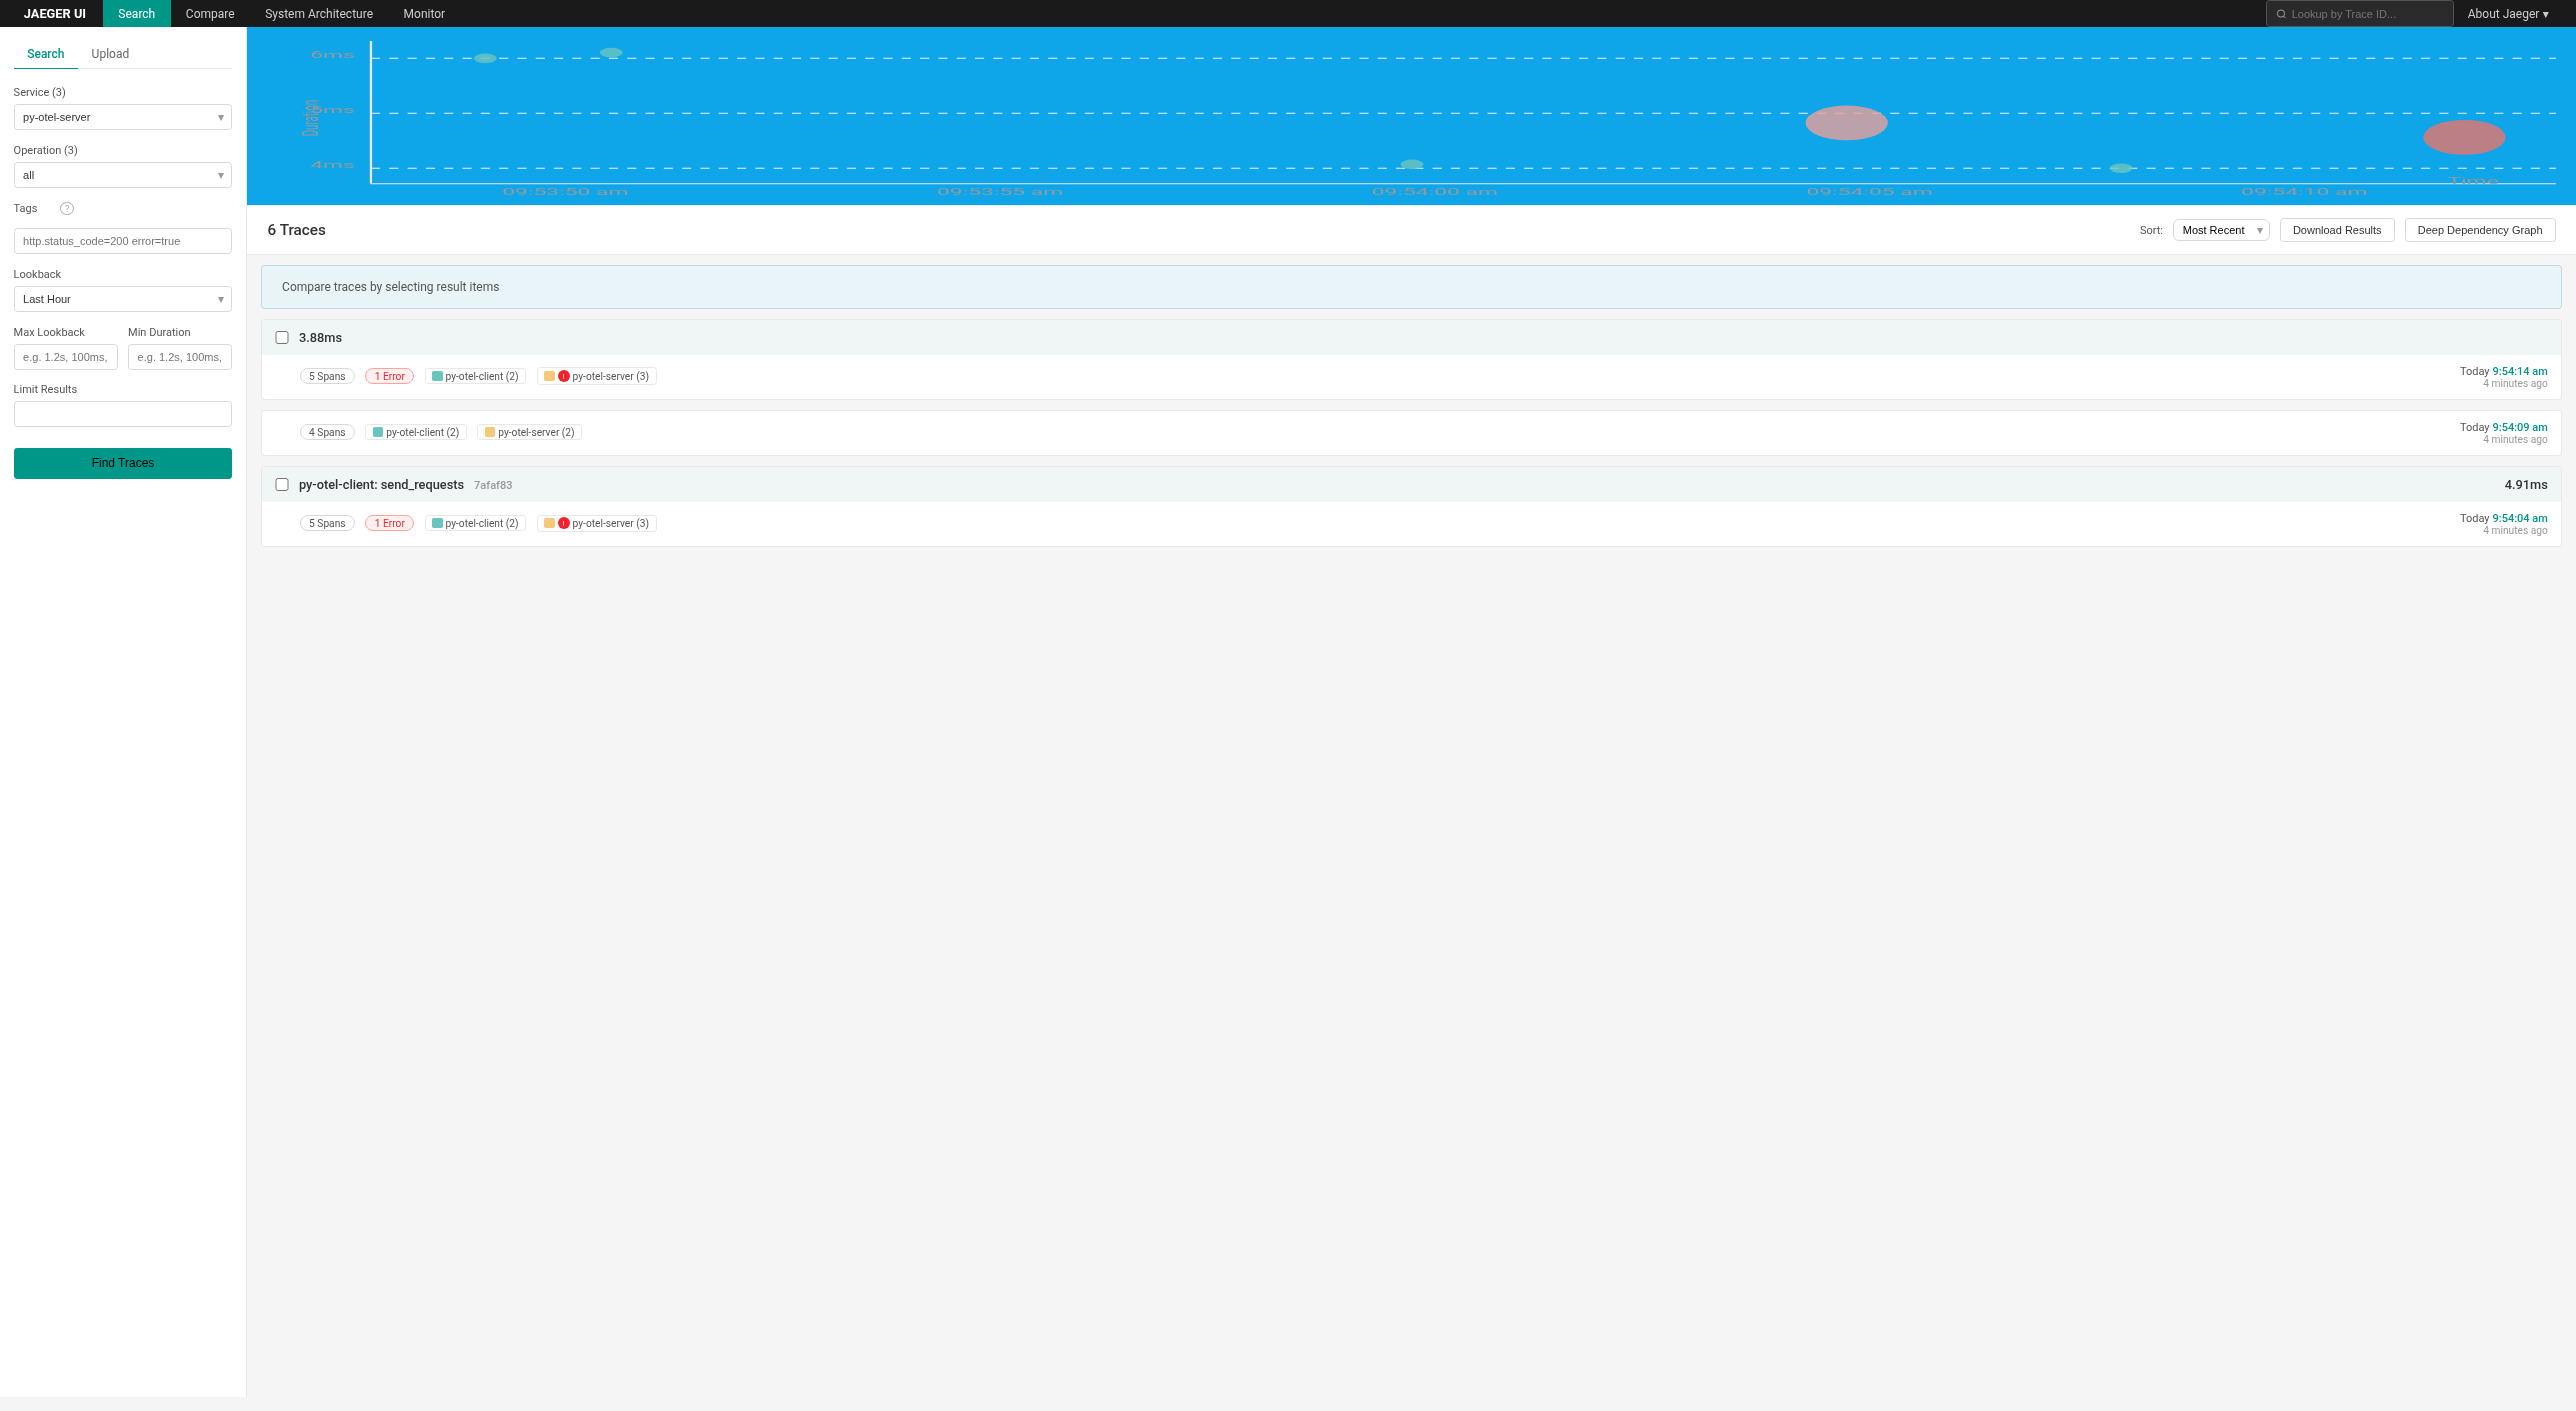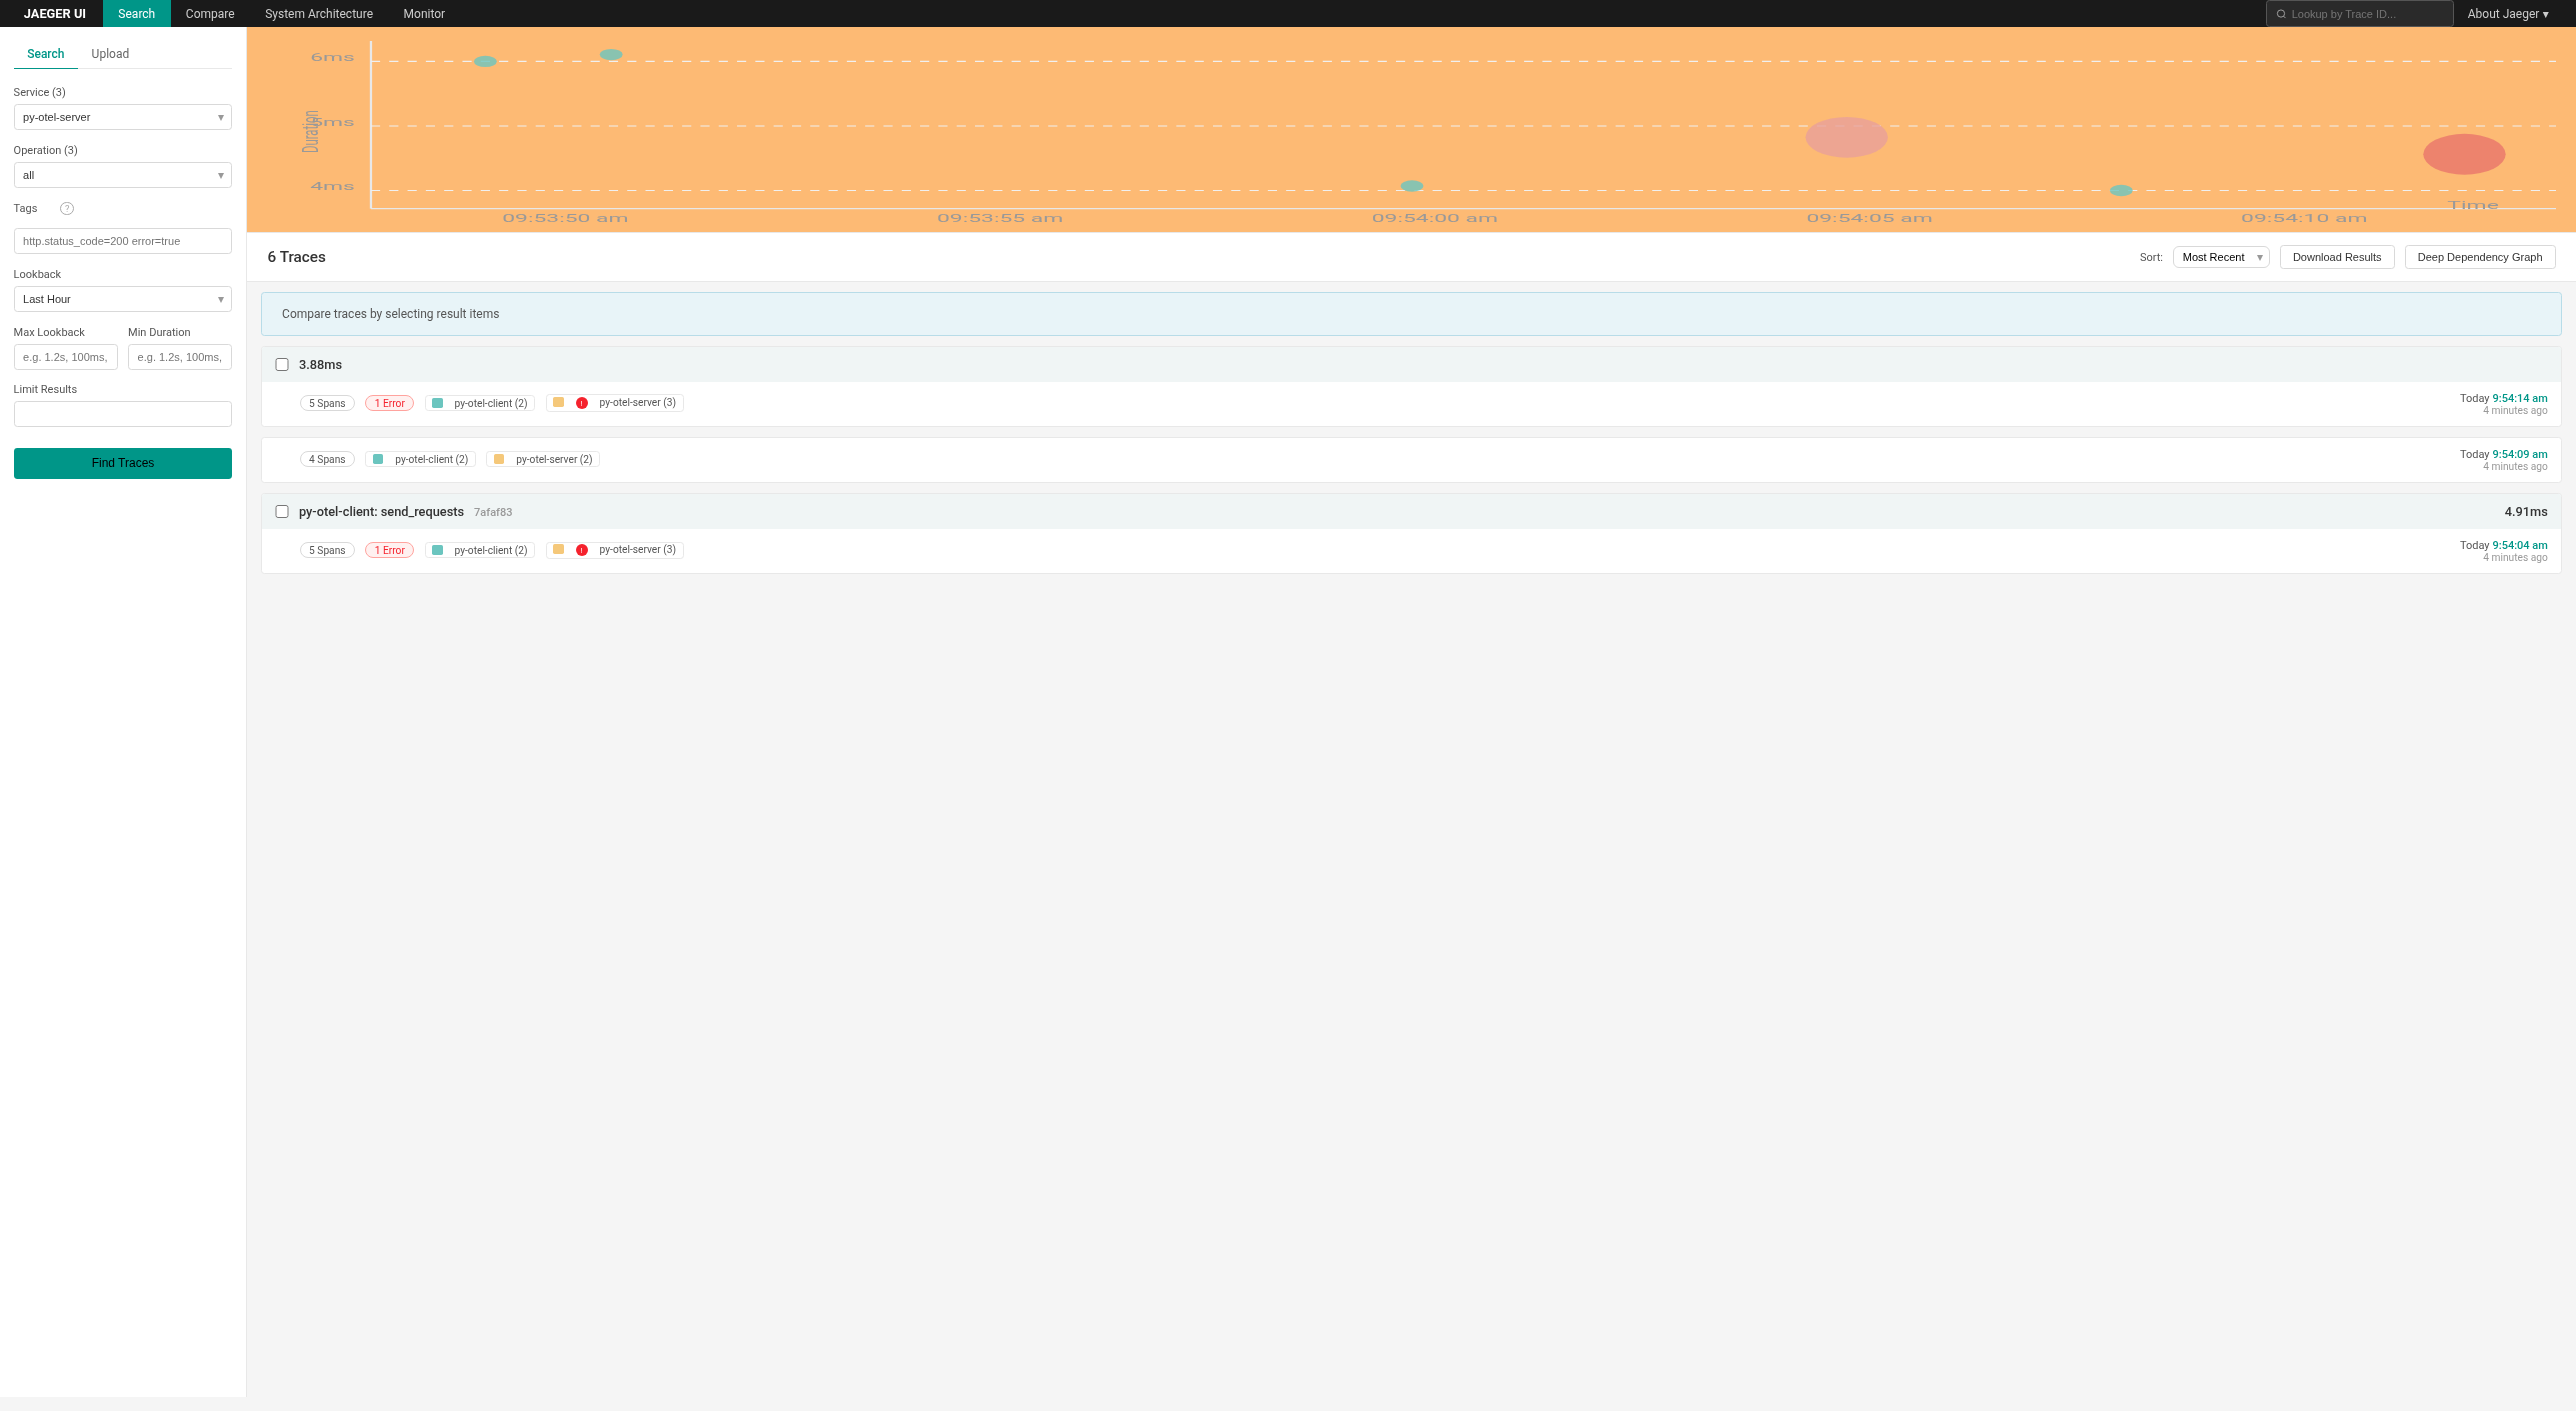--- a/index.html
+++ b/index.html
@@ -167,24 +167,24 @@
 
     
     .content {
       flex: 1;
       padding: 0;
       overflow: hidden;
     }
 
     
     .chart-area {
-      background: #fdba74;
+      background: #0ea5e9;
       border-bottom: 0.9px solid #e8e8e8;
       padding: 13.6px 20.5px 10.2px 20.5px;
-      height: 206px;
+      height: 179px;
       position: relative;
     }
     .chart-svg {
       width: 100%;
       height: 100%;
     }
 
     
     .results-header {
       background: #fff;
@@ -305,21 +305,22 @@
     .error-badge {
       background: #fff1f0;
       border: 0.9px solid #ffa39e;
       border-radius: 10.2px;
       padding: 1.7px 8.5px;
       font-size: 10.2px;
       color: #f5222d;
     }
     .service-tag {
       display: flex;
-      gap: 12px;
+      align-items: center;
+      gap: 3px;
       font-size: 10.2px;
       color: #555;
       background: #fff;
       border: 0.9px solid #e8e8e8;
       border-radius: 3.4px;
       padding: 1.7px 6.8px;
     }
     .service-dot {
       width: 10.2px;
       height: 10.2px;

